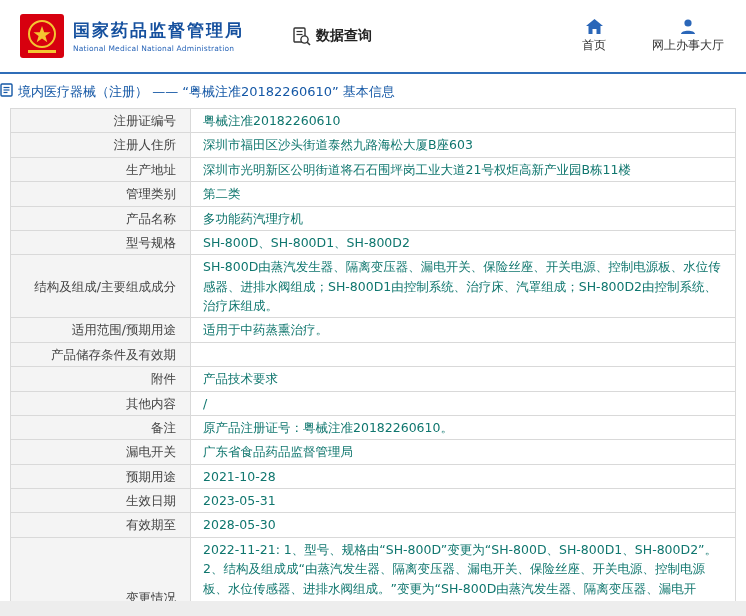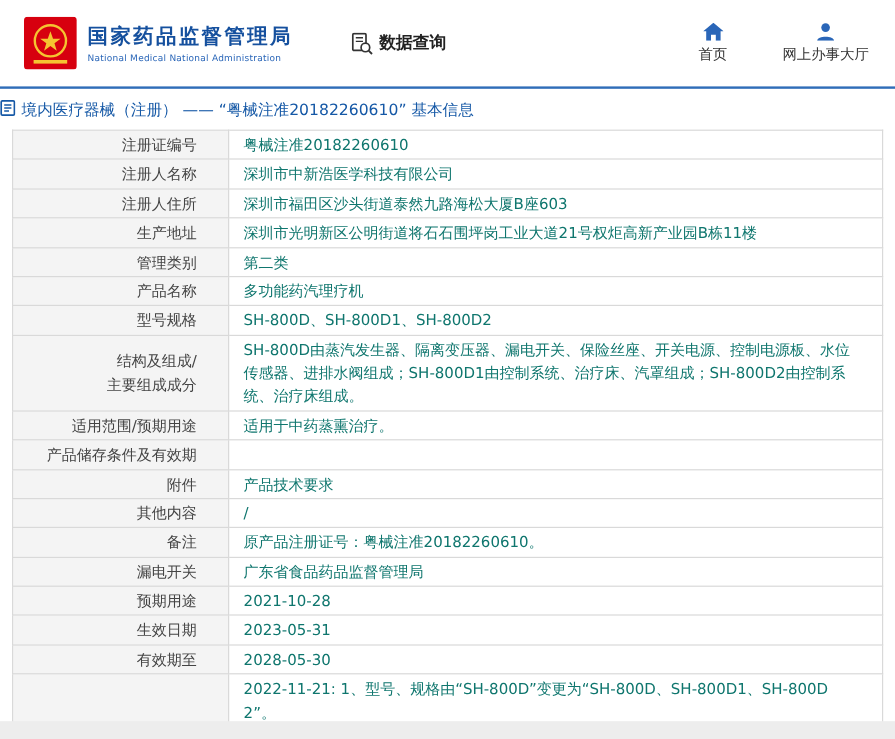--- a/index.html
+++ b/index.html
@@ -20,21 +20,21 @@
   .nav-item { display: flex; flex-direction: column; align-items: center; cursor: pointer; }
   .nav-item .nav-label { font-size: 12px; color: #333; margin-top: 3px; white-space: nowrap; }
 
   
   .breadcrumb { display: flex; padding: 9px 12px 7px 0; }
   .breadcrumb .bc-text { color: #1558a6; font-size: 13px; margin-left: 5px; }
 
   
   .info-table { width: 726px; margin: 0 10px; border-collapse: collapse; table-layout: fixed; }
   .info-table td { border: 1px solid #d9d9d9; font-size: 12.5px; line-height: 1.55;
-    padding: 2px 26px; vertical-align: middle; word-break: break-all; }
+    padding: 2px 14px; vertical-align: middle; word-break: break-all; }
   .info-table td.lbl { width: 180px; background: #f4f4f4; color: #444;
     text-align: right; white-space: normal; word-break: keep-all; }
   .info-table td.val { color: #0f766e; text-align: left; padding-left: 12px; }
   .pre { white-space: pre-line; }
 
   .footer-strip { position: absolute; left: 0; bottom: 0; width: 746px; height: 15px;
     background: #ededed; }
 </style>
 </head>
 <body>
@@ -89,24 +89,20 @@
     <line x1="3.5" y1="9.5" x2="7.5" y2="9.5" stroke="#1558a6" stroke-width="1.2"></line>
   </svg>
   <span class="bc-text">境内医疗器械（注册） —— “粤械注准20182260610” 基本信息</span>
 </div>
 
 <table class="info-table">
   <tbody>
     <tr>
         <td class="lbl">注册证编号</td>
         <td class="val">粤械注准20182260610</td>
-      </tr>
-    <tr>
-        <td class="lbl">注册人名称</td>
-        <td class="val">深圳市中新浩医学科技有限公司</td>
       </tr>
     <tr>
         <td class="lbl">注册人住所</td>
         <td class="val">深圳市福田区沙头街道泰然九路海松大厦B座603</td>
       </tr>
     <tr>
         <td class="lbl">生产地址</td>
         <td class="val">深圳市光明新区公明街道将石石围坪岗工业大道21号权炬高新产业园B栋11楼</td>
       </tr>
     <tr>

